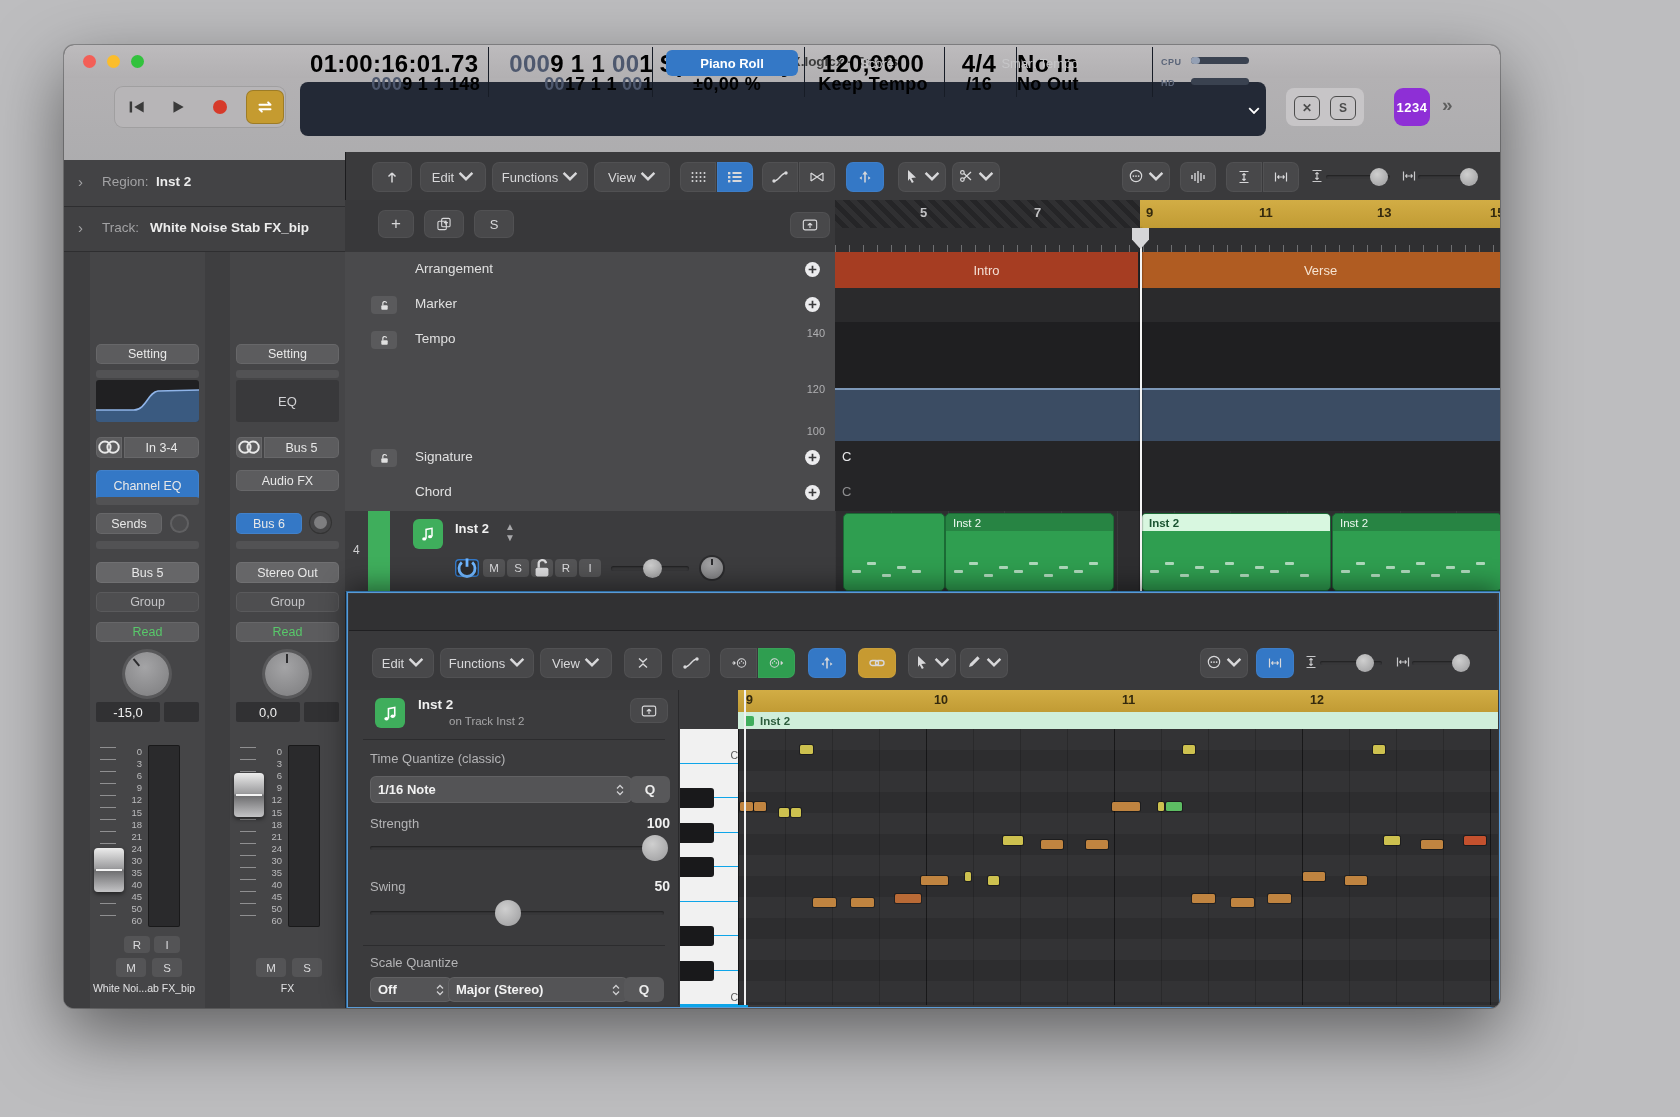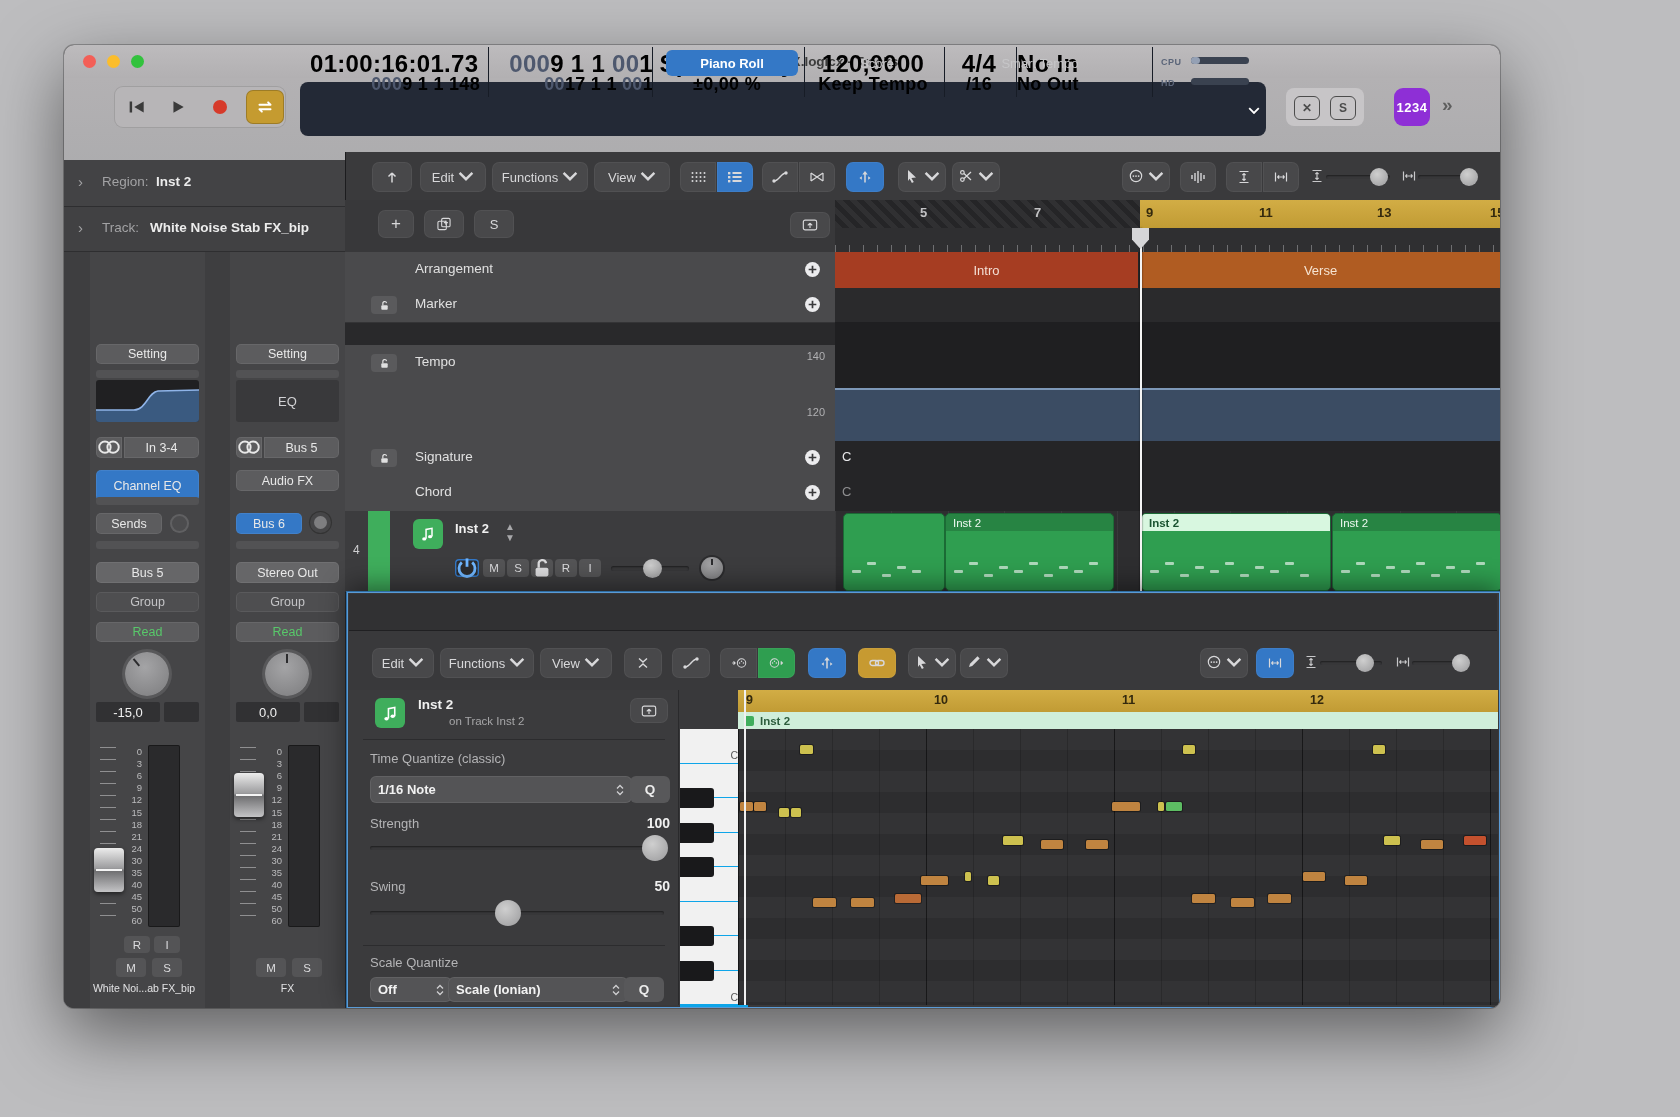--- a/index.html
+++ b/index.html
@@ -478,21 +478,21 @@
             <rect x="2.5" y="5.8" width="7" height="4.8" rx="1" fill="currentColor"></rect>
             <path d="M4.2 5.8V4a2 2 0 014-.6" fill="none" stroke="currentColor" stroke-width="1.3"></path>
           </svg>
         </div>
     <span class="abs" style="left:70px;top:8px;">Marker</span>
     <div class="abs pluscirc" style="right:14px;top:8px;"><svg viewBox="0 0 16 16">
             <circle cx="8" cy="8" r="7" fill="#ececee"></circle>
             <path d="M8 4.4v7.2M4.4 8h7.2" stroke="#3a3a3c" stroke-width="1.6"></path>
           </svg></div>
   </div>
-  <div class="abs gheader" style="left:281px;top:277px;width:490px;height:119px;margin-top:23px;">
+  <div class="abs gheader" style="left:281px;top:277px;width:490px;height:119px;">
     <div class="abs lockico" style="left:26px;top:9px;">
           <svg viewBox="0 0 12 12">
             <rect x="2.5" y="5.8" width="7" height="4.8" rx="1" fill="currentColor"></rect>
             <path d="M4.2 5.8V4a2 2 0 014-.6" fill="none" stroke="currentColor" stroke-width="1.3"></path>
           </svg>
         </div>
     <span class="abs" style="left:70px;top:9px;">Tempo</span>
     <div id="tempoScale" class="abs" style="right:8px;top:0;width:36px;height:119px;">
           <div style="position: absolute; right: 2px; top: 5px; font-size: 11px; color: rgb(176, 176, 178); text-align: right; width: 30px;">140</div>
           <div style="position: absolute; right: 2px; top: 61px; font-size: 11px; color: rgb(176, 176, 178); text-align: right; width: 30px;">120</div>
@@ -771,21 +771,21 @@
 
   <div class="abs" style="left:299px;top:900px;width:302px;height:1px;background:#2c2c2e;"></div>
   <div class="abs plabel" style="left:306px;top:910px;">Scale Quantize</div>
   <div class="abs ddl" style="left:306px;top:932px;width:66px;height:25px;">
     <span style="font-weight:700;">Off</span>
     <span class="ud"><svg viewBox="0 0 8 12">
             <path d="M1 4.5L4 1.5l3 3M1 7.5l3 3 3-3" fill="none" stroke="currentColor" stroke-width="1.3"></path>
           </svg></span>
   </div>
   <div class="abs ddl" style="left:384px;top:932px;width:164px;height:25px;">
-    <span style="font-weight:700;">Scale (Ionian)</span>
+    <span style="font-weight:700;">Major (Stereo)</span>
     <span class="ud"><svg viewBox="0 0 8 12">
             <path d="M1 4.5L4 1.5l3 3M1 7.5l3 3 3-3" fill="none" stroke="currentColor" stroke-width="1.3"></path>
           </svg></span>
   </div>
   <div class="abs qbtn" style="left:560px;top:932px;width:40px;height:25px;">Q</div>
 
   <div id="prKeys" class="abs" style="left:616px;top:684px;width:56px;height:276px;background:#222;">
         <div class=" wkey" style="position: absolute; top: 0px; height: 33.5px;">
           <span class="klabel" style="top: 20px;">C3</span>
         </div>

